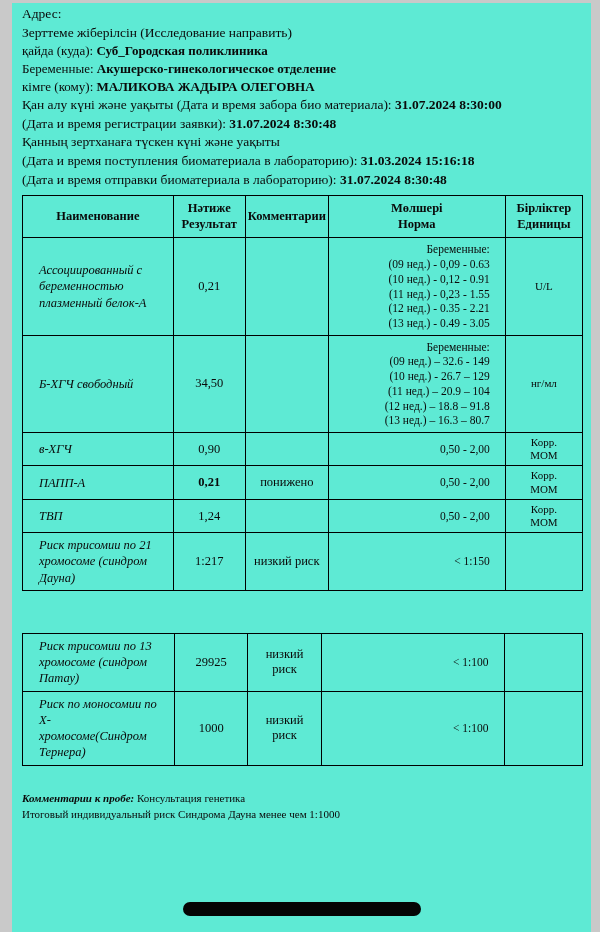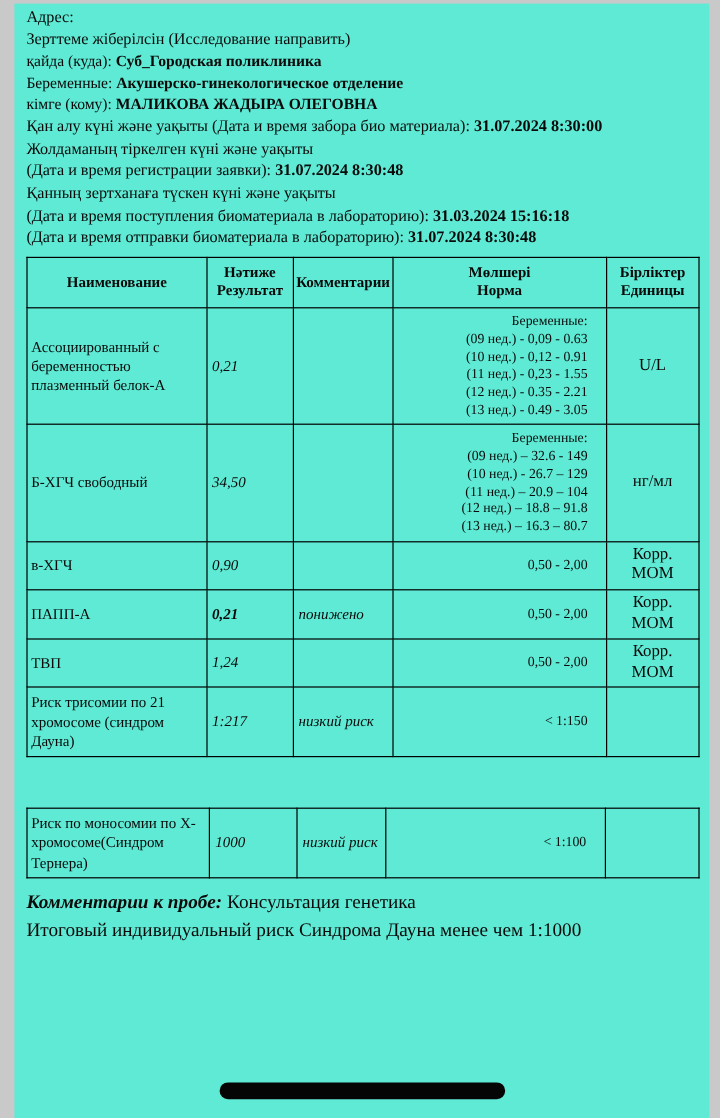--- a/index.html
+++ b/index.html
@@ -18,30 +18,30 @@
   }
   
   .hline { font-size:13.5px; line-height:1.38; }
   .indent { font-size:13px; }
   .val { font-weight:bold; }
 
   
   table { width:100%; border-collapse:collapse; margin-top:6px; font-size:12.5px; }
   th, td { border:1px solid #000; padding:3px 4px; vertical-align:middle; }
   th { font-weight:bold; text-align:center; white-space:pre-line; line-height:1.25; padding:5px 2px; }
-  td.c { text-align:left;font-style:italic; }
+  td.c { text-align:center; }
   td.norm { white-space:pre-line; text-align:right; font-size:11.5px; line-height:1.28; padding:4px 15px; }
-  td.units { white-space:pre-line; text-align:center; font-size:14px; line-height:1.2; }
-  td.name { padding:4px 3px; line-height:1.3; }
+  td.units { white-space:pre-line; text-align:center; font-size:11px; line-height:1.2; }
+  td.name { padding:4px 16px; line-height:1.3;font-style:italic; }
   td.b { font-weight:bold; }
   .t2 { margin-top:42px; }
   .t1 tbody tr { height:29px; }
 
   
-  .comments { margin-top:9px; font-size:16px; line-height:1.45; }
+  .comments { margin-top:25px; font-size:11px; line-height:1.45; }
   .comments .lbl { font-weight:bold; font-style:italic; }
 
   .black-bar {
     position:absolute; left:50%; transform:translateX(-50%);
     bottom:16px; width:238px; height:14px;
     background:#050505; border-radius:8px;
   }
 </style>
 </head>
 <body>
@@ -59,21 +59,20 @@
     <span class="val">Акушерско-гинекологическое отделение</span>
   </div>
   <div class="hline indent">
     <span>кімге (кому):</span>
     <span class="val">МАЛИКОВА ЖАДЫРА ОЛЕГОВНА</span>
   </div>
   <div class="hline">
     <span>Қан алу күні және уақыты (Дата и время забора био материала):</span>
     <span class="val">31.07.2024 8:30:00</span>
   </div>
-  <div class="hline">Жолдаманың  тіркелген күні және уақыты</div>
   <div class="hline">
     <span>(Дата и время регистрации заявки):</span>
     <span class="val">31.07.2024 8:30:48</span>
   </div>
   <div class="hline">Қанның зертханаға түскен күні және уақыты</div>
   <div class="hline">
     <span>(Дата и время поступления биоматериала в лабораторию):</span>
     <span class="val">31.03.2024 15:16:18</span>
   </div>
   <div class="hline">
@@ -163,20 +162,27 @@
   <table class="t2">
     <colgroup>
       <col style="width:27.2%">
         <col style="width:13%">
         <col style="width:13.2%">
         <col style="width:32.6%">
         <col style="width:14%">
     </colgroup>
     <tbody>
       <tr>
+        <td class="name">Риск трисомии по 13 хромосоме (синдром Патау)</td>
+        <td class="c">29925</td>
+        <td class="c">низкий риск</td>
+        <td class="norm">&lt; 1:100</td>
+        <td class="units"></td>
+      </tr>
+      <tr>
         <td class="name">Риск по моносомии по Х-хромосоме(Синдром Тернера)</td>
         <td class="c">1000</td>
         <td class="c">низкий риск</td>
         <td class="norm">&lt; 1:100</td>
         <td class="units"></td>
       </tr>
     </tbody>
   </table>
 
   <div class="comments">

